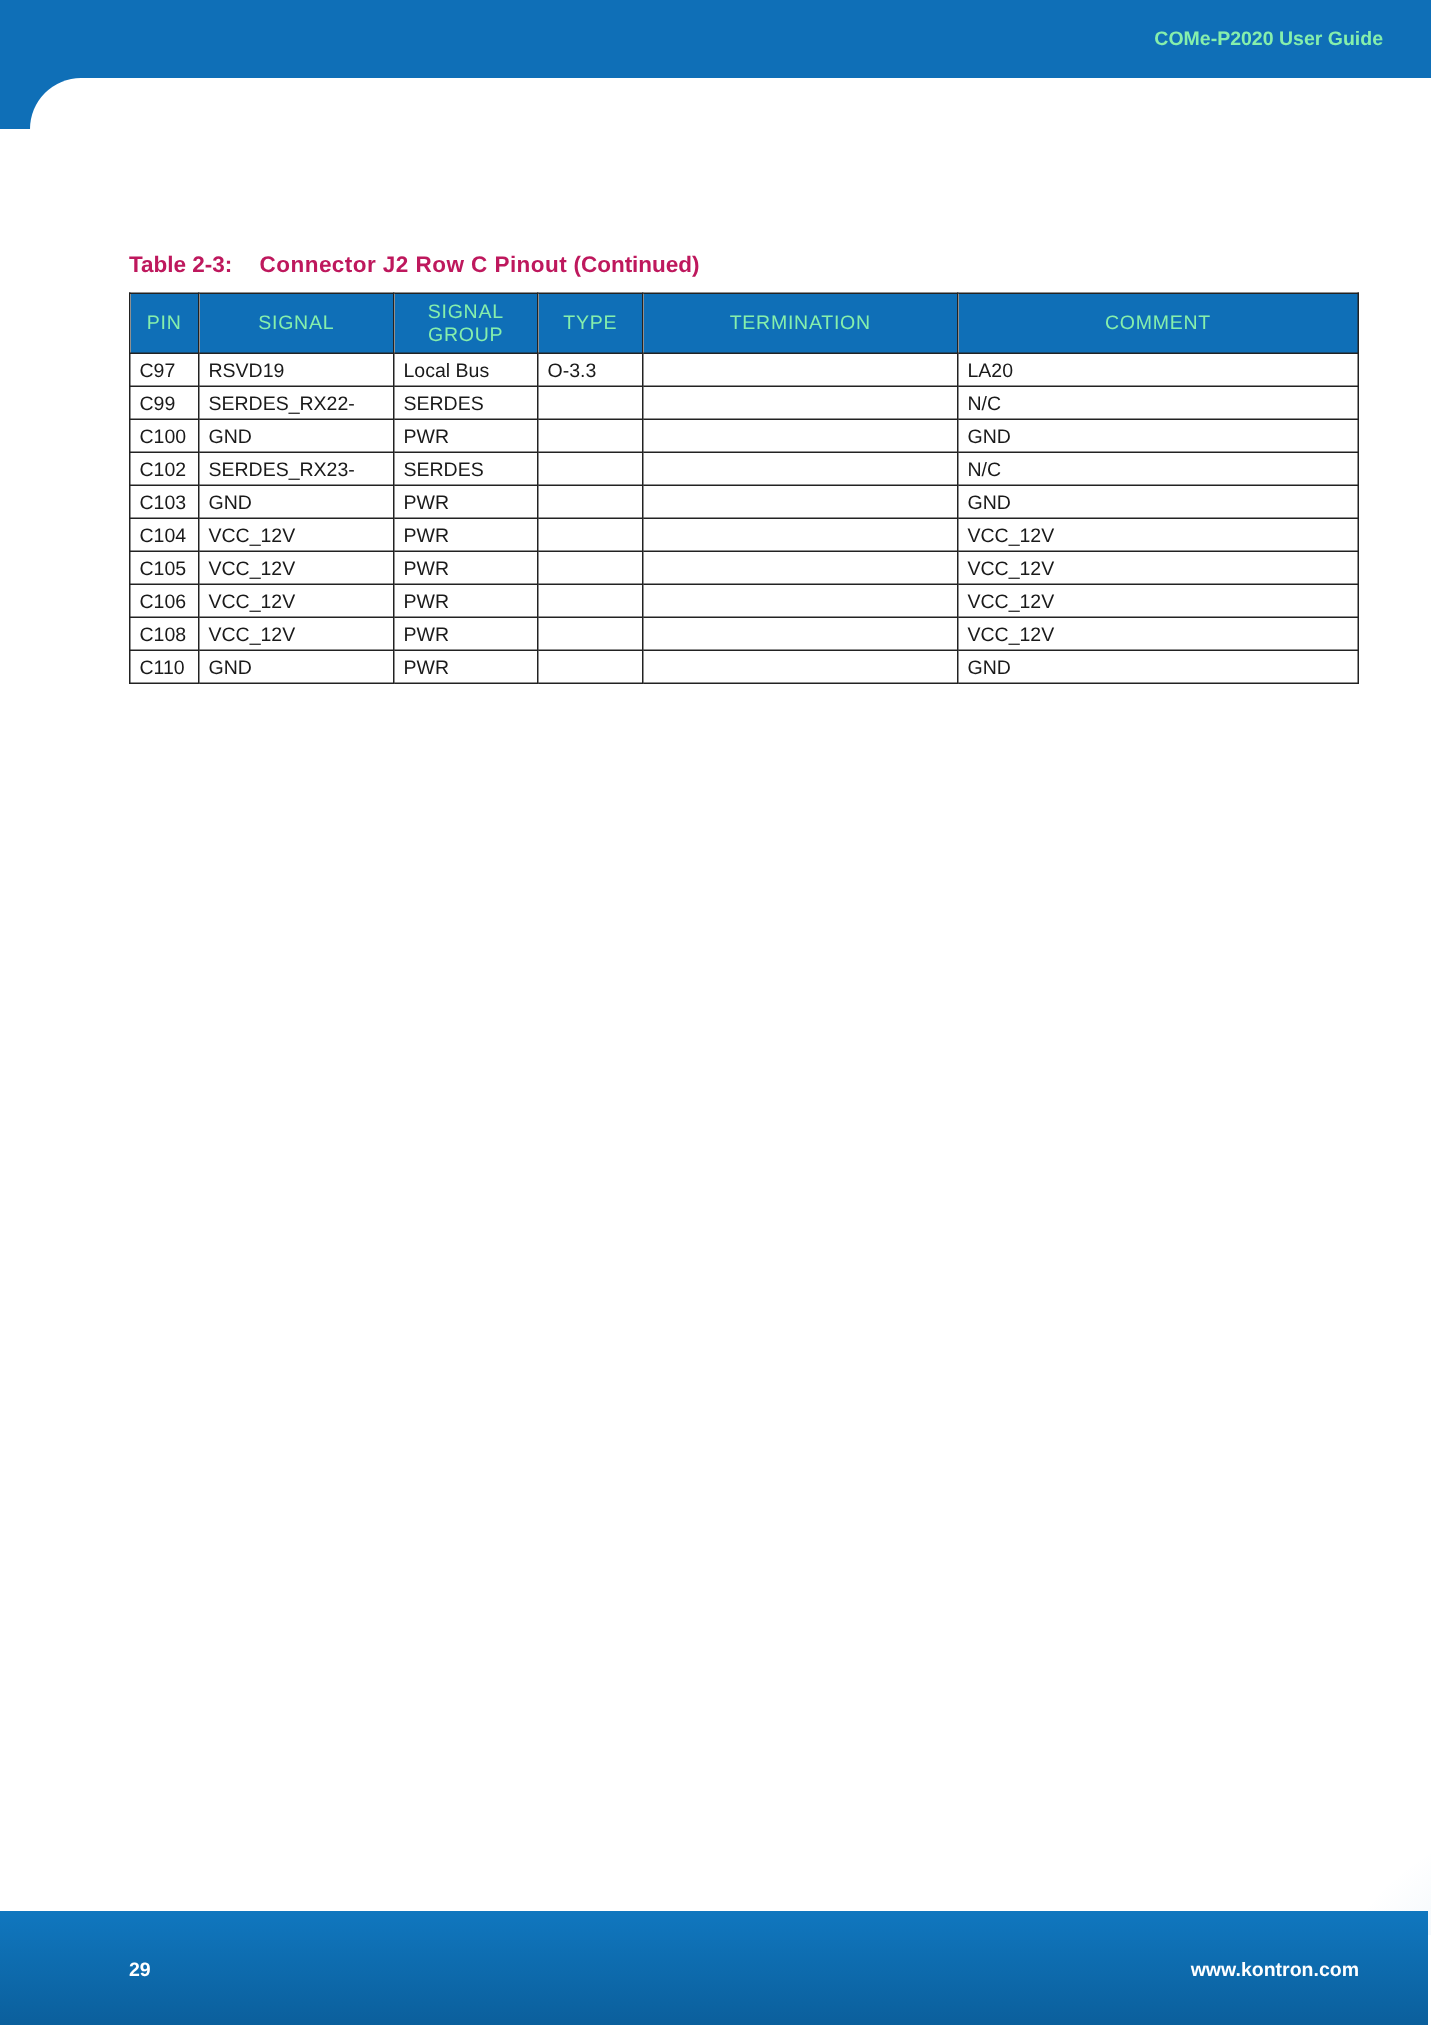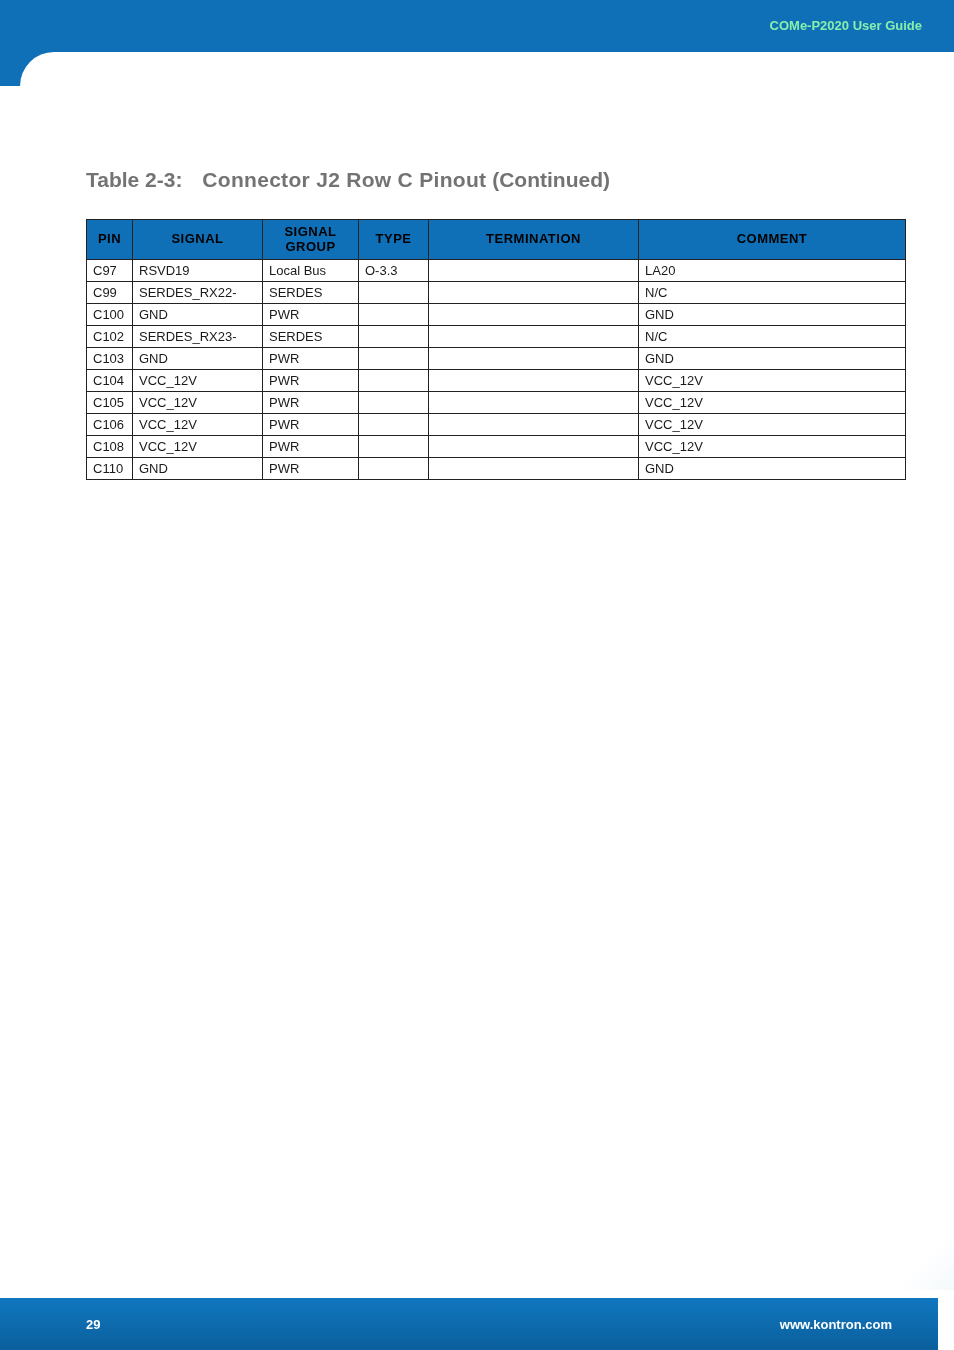--- a/index.html
+++ b/index.html
@@ -37,23 +37,23 @@
   }
 
   .content {
     position: absolute;
     top: 168px;
     left: 86px;
     right: 48px;
   }
 
   .table-caption {
-    font-size: 21px;
-    margin-bottom: 27px;
-    color: #737373;
+    font-size: 15px;
+    margin-bottom: 10px;
+    color: #be185d;
   }
   .table-caption .tnum { font-weight: 700; }
   .table-caption .ttitle { font-weight: 700; letter-spacing: .3px; margin-left: 14px; }
   .table-caption .tcont { font-weight: 700; }
 
   table.pinout {
     border-collapse: collapse;
     width: 100%;
     table-layout: fixed;
     font-size: 13px;
@@ -61,22 +61,22 @@
   table.pinout th, table.pinout td {
     border: 1px solid #222;
     padding: 3px 6px;
     vertical-align: middle;
     height: 22px;
     overflow: hidden;
     white-space: nowrap;
   }
   table.pinout th {
     background: #0f6fb7;
-    color: #000000;
-    font-weight: 700;
+    color: #86efac;
+    font-weight: 400;
     font-size: 13px;
     text-align: center;
     letter-spacing: .5px;
     height: 40px;
     line-height: 1.1;
   }
   table.pinout th .hline2 { display:block; }
   table.pinout td {
     background: #ffffff;
     color: #1a1a1a;
@@ -87,22 +87,22 @@
   col.c-pin   { width: 46px; }
   col.c-sig   { width: 130px; }
   col.c-grp   { width: 96px; }
   col.c-type  { width: 70px; }
   col.c-term  { width: 210px; }
   col.c-comm  { }
 
   
   .footer {
     position: absolute;
-    left: 0; right: 16px; bottom: 0;
-    height: 52px;
+    left: 0; right: 2px; bottom: 0;
+    height: 76px;
     background: linear-gradient(180deg, #1077bf 0%, #0b5f9c 100%);
     color: #ffffff;
     display: flex;
     align-items: center;
     justify-content: space-between;
     padding: 0 46px 0 86px;
     font-size: 13px;
   }
   .footer .pagenum { font-weight: 700; }
   .footer .site { font-weight: 700; }

